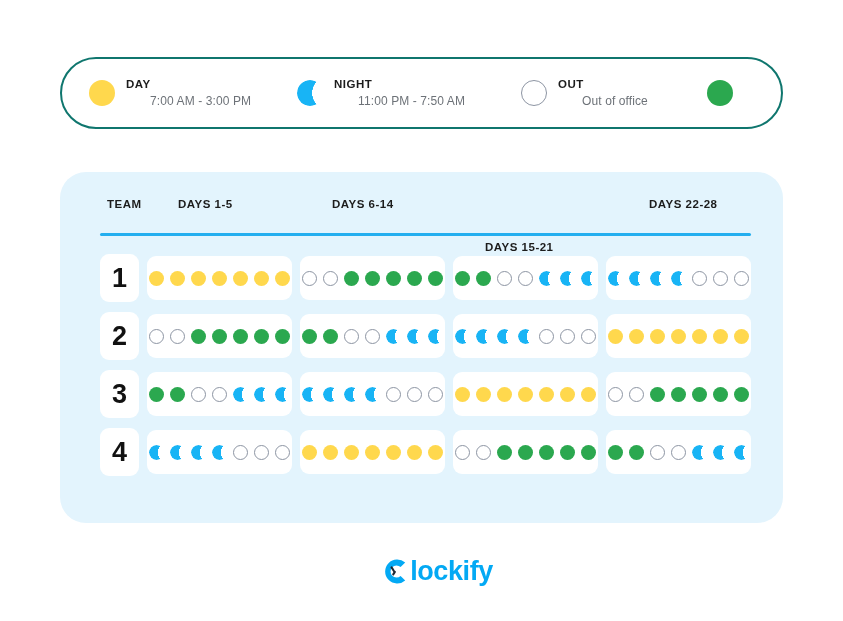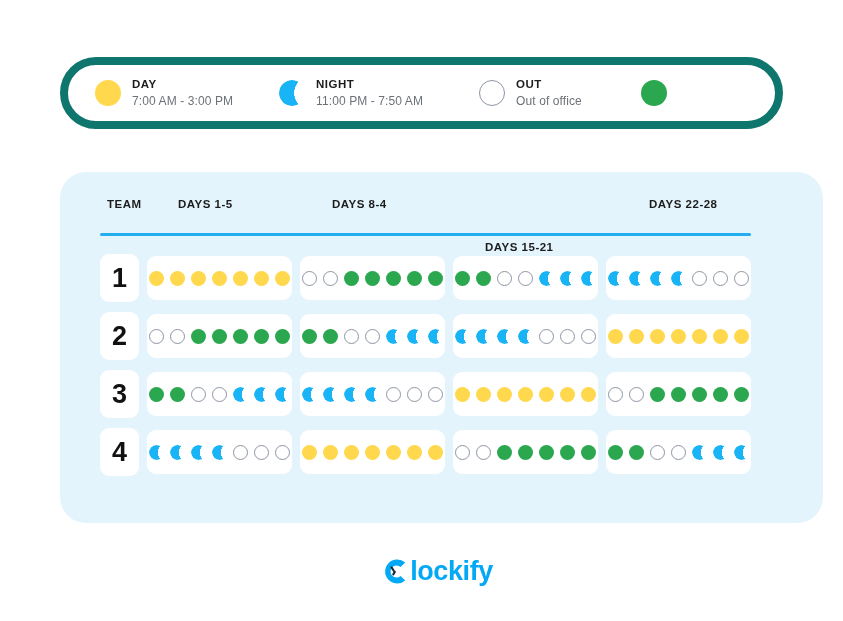--- a/index.html
+++ b/index.html
@@ -17,21 +17,21 @@
 
   
   #legend-card {
     position: absolute;
     left: 60px;
     top: 57px;
     width: 723px;
     height: 72px;
     box-sizing: border-box;
     background: #ffffff;
-    border: 8px solid #0f766e;
+    border: 2px solid #0f766e;
     border-radius: 36px;
     display: flex;
   }
   .legend-item {
     display: flex;
     align-items: center;
     gap: 11px;
   }
   #legend-item-day    { margin-left: 27px; }
   #legend-item-night  { margin-left: 46px; }
@@ -48,20 +48,21 @@
     font-size: 11.5px;
     font-weight: bold;
     color: #1c1c1c;
     letter-spacing: 0.45px;
   }
   .legend-sub {
     font-size: 12px;
     color: #6d7278;
     letter-spacing: 0.1px;
     margin-top: 3px;
+    margin-left: 24px;
   }
 
   
   .marker {
     display: inline-block;
     box-sizing: border-box;
     border-radius: 50%;
     flex: none;
   }
   .marker-day {
@@ -91,21 +92,20 @@
 
   
   #schedule-panel {
     position: absolute;
     left: 60px;
     top: 172px;
     width: 723px;
     height: 351px;
     background: #E3F4FD;
     border-radius: 26px;
-    padding-left: 40px;
   }
 
   #schedule-header {
     position: absolute;
     left: 40px;
     top: 26px;
     width: 651px;
     height: 36px;
   }
   .col-head {
@@ -235,21 +235,21 @@
     <span class="marker marker-swing"></span>
   </div>
 
 </div>
 
 <div id="schedule-panel">
 
   <div id="schedule-header">
     <span class="col-head" id="col-head-team">TEAM</span>
     <span class="col-head" id="col-head-w1">DAYS 1-5</span>
-    <span class="col-head" id="col-head-w2">DAYS 8-4</span>
+    <span class="col-head" id="col-head-w2">DAYS 6-14</span>
     <span class="col-head" id="col-head-w3">DAYS 15-21</span>
     <span class="col-head" id="col-head-w4">DAYS 22-28</span>
   </div>
 
   <div id="header-rule"></div>
 
   <div id="rows">
       <div class="team-row">
         <div class="team-badge">1</div>
         <div class="week-cell">

